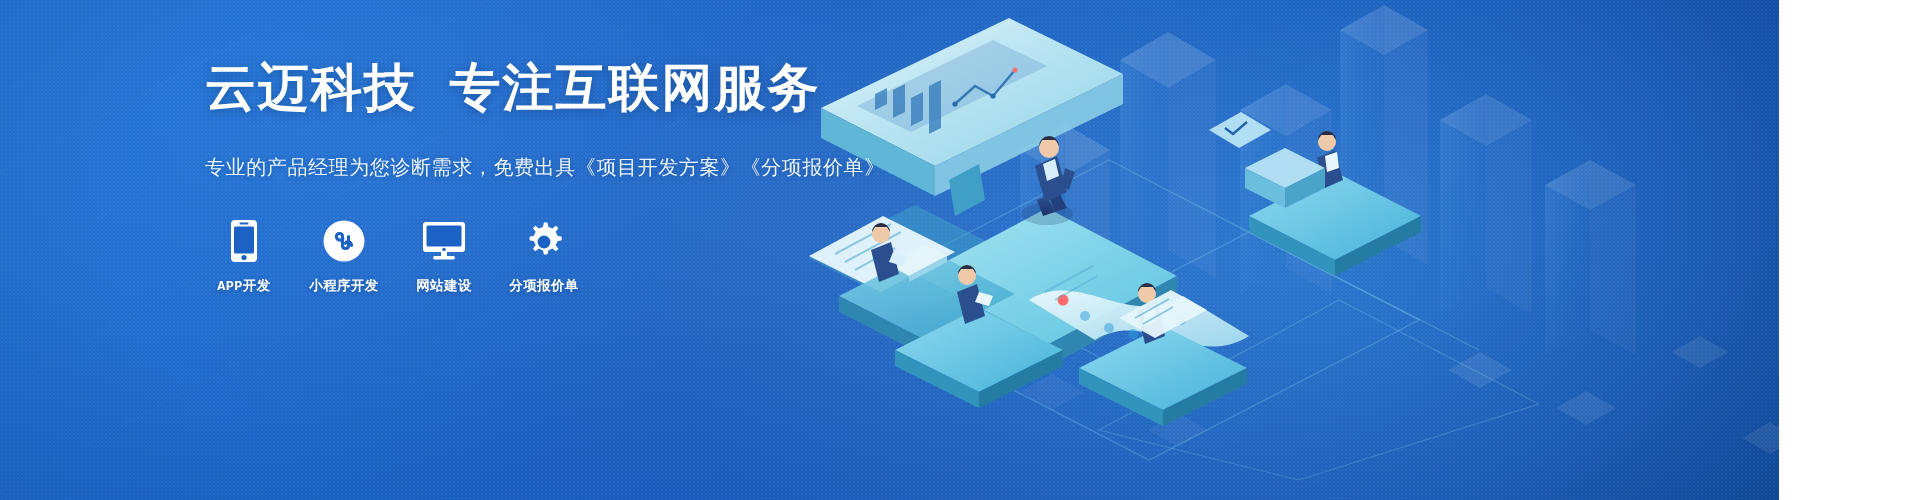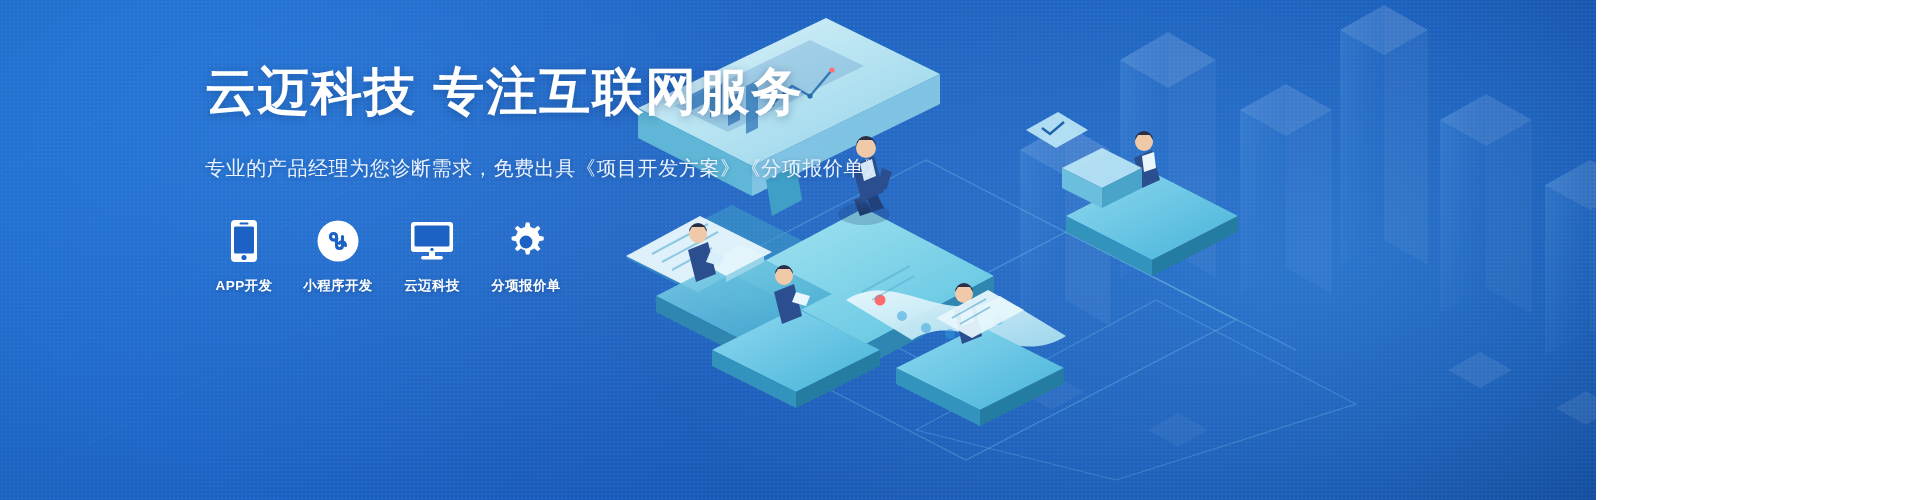--- a/index.html
+++ b/index.html
@@ -4,27 +4,28 @@
 <style>
   * { box-sizing: border-box; margin: 0; padding: 0; }
   html, body {
     width: 1920px; height: 500px;
     overflow: hidden;
     font-family: "Liberation Sans", sans-serif;
   }
 
   .banner {
     position: relative;
-    width: 1596px;
+    width: 1779px;
     height: 500px;
     background:
       radial-gradient(ellipse 1100px 700px at 1320px 260px, rgba(54,142,230,0.55) 0%, rgba(30,100,200,0.0) 62%),
       radial-gradient(ellipse 900px 560px at 300px 120px, rgba(46,130,226,0.45) 0%, rgba(24,88,184,0.0) 65%),
       linear-gradient(135deg, #1f6fd0 0%, #1b62c4 28%, #1558b8 55%, #1450ab 78%, #0f4698 100%);
     overflow: hidden;
+    font-family: Liberation Mono, monospace;
   }
 
   
   .bg-layer { position: absolute; inset: 0; }
   .bg-svg { position: absolute; inset: 0; width: 1920px; height: 500px; }
 
   
   .dots {
     position: absolute; inset: 0;
     background-image: radial-gradient(rgba(255,255,255,0.055) 1px, transparent 1px);
@@ -69,21 +70,21 @@
     font-weight: normal;
     text-shadow: 0 1px 5px rgba(6,40,90,0.30);
   }
   .subtitle .sub-line { display: block; }
 
   
   .services {
     margin-top: 32px;
     display: flex;
     align-items: flex-start;
-    gap: 16px;
+    gap: 22px;
   }
   .service {
     width: 78px;
     display: flex;
     flex-direction: column;
     align-items: center;
     text-decoration: none;
   }
   .service-icon {
     height: 44px;
@@ -409,21 +410,21 @@
       <a class="service" href="#">
         <span class="service-icon">
           <svg width="44" height="40" viewBox="0 0 44 40" aria-hidden="true">
             <rect x="1" y="1" width="42" height="30" rx="3" fill="#ffffff"></rect>
             <rect x="4.5" y="4.5" width="35" height="21" rx="1.5" fill="#1b62c4"></rect>
             <circle cx="22" cy="28.4" r="1.7" fill="#1b62c4"></circle>
             <rect x="19" y="31" width="6" height="4" fill="#ffffff"></rect>
             <rect x="11" y="35" width="22" height="3.4" rx="1.7" fill="#ffffff"></rect>
           </svg>
         </span>
-        <span class="service-label">云迈科技</span>
+        <span class="service-label">网站建设</span>
       </a>
 
       <a class="service" href="#">
         <span class="service-icon">
           <svg width="42" height="42" viewBox="0 0 42 42" aria-hidden="true">
             <path d="M21 0.5 l3.6 0 1.1 4.6 a16.6 16.6 0 0 1 4.1 1.7 l3.7 -2.9 2.6 2.6 -2.9 3.7 a16.6 16.6 0 0 1 1.7 4.1 l4.6 1.1 0 3.6 -4.6 1.1 a16.6 16.6 0 0 1 -1.7 4.1 l2.9 3.7 -2.6 2.6 -3.7 -2.9 a16.6 16.6 0 0 1 -4.1 1.7 l-1.1 4.6 -3.6 0 -1.1 -4.6 a16.6 16.6 0 0 1 -4.1 -1.7 l-3.7 2.9 -2.6 -2.6 2.9 -3.7 a16.6 16.6 0 0 1 -1.7 -4.1 l-4.6 -1.1 0 -3.6 4.6 -1.1 a16.6 16.6 0 0 1 1.7 -4.1 l-2.9 -3.7 2.6 -2.6 3.7 2.9 a16.6 16.6 0 0 1 4.1 -1.7 Z" fill="#ffffff" transform="translate(0,2) scale(0.96) translate(0.8,0)"></path>
             <circle cx="21" cy="22" r="6.4" fill="#1b62c4"></circle>
           </svg>
         </span>
         <span class="service-label">分项报价单</span>

